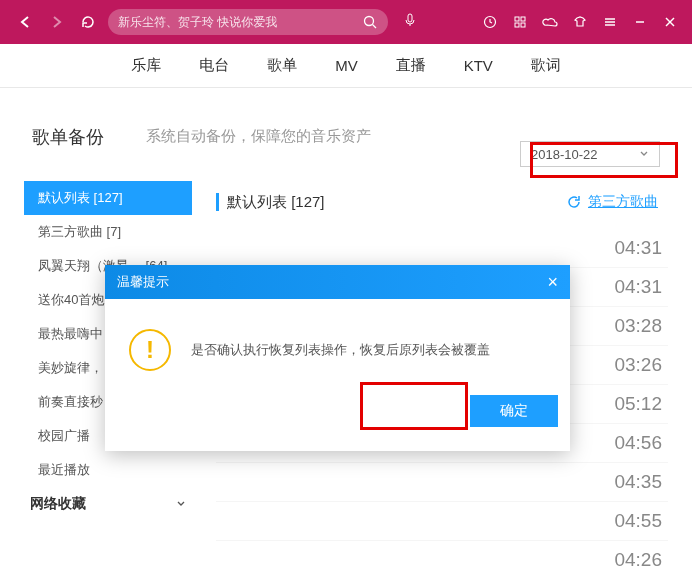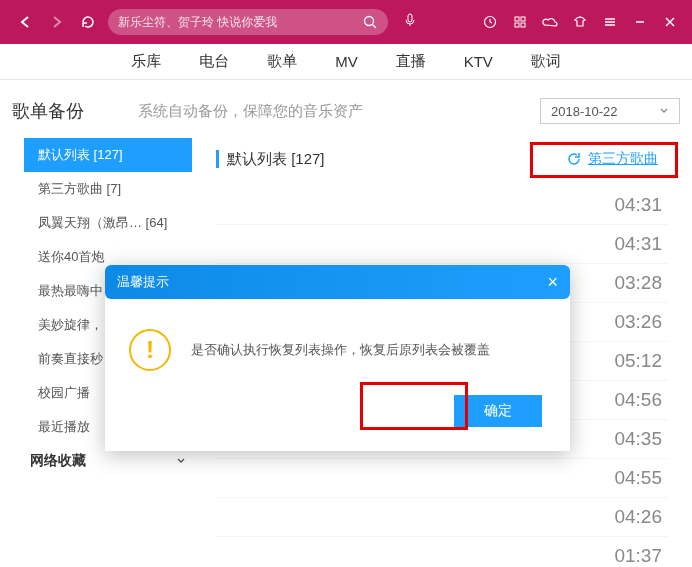--- a/index.html
+++ b/index.html
@@ -12,53 +12,53 @@
     .search-wrap { flex: 0 0 280px; height: 26px; background: rgba(255,255,255,0.25); border-radius: 13px; display: flex; align-items: center; padding: 0 10px; }
     .search-input { flex: 1; background: transparent; border: none; outline: none; color: #fff; font-size: 12px; }
     .search-input::placeholder { color: rgba(255,255,255,0.85); }
     .search-btn { width: 16px; height: 16px; display: flex; align-items: center; justify-content: center; }
     .mic-icon { width: 20px; height: 20px; margin-left: 4px; }
     .spacer { flex: 1; }
     .tb-icons { display: flex; gap: 14px; align-items: center; }
     .tb-icon { width: 16px; height: 16px; display: flex; align-items: center; justify-content: center; cursor: pointer; }
     .tb-icon svg { stroke: #fff; fill: none; }
     
-    .tabs { height: 36px; display: flex; align-items: center; justify-content: center; gap: 38px; border-bottom: 1px solid #e8e8e8; }
+    .tabs { height: 44px; display: flex; align-items: center; justify-content: center; gap: 38px; border-bottom: 1px solid #e8e8e8; }
     .tab { font-size: 15px; color: #333; cursor: pointer; }
     
-    .page-header { display: flex; align-items: center; padding: 18px 12px 14px; gap: 24px; }
+    .page-header { display: flex; align-items: center; padding: 18px 32px 14px; gap: 12px; }
     .page-title { font-size: 18px; color: #333; }
     .page-subtitle { font-size: 15px; color: #999; flex: 1; margin-left: 30px; }
-    .date-select { width: 140px; height: 26px; border: 1px solid #ccc; display: flex; align-items: center; padding: 0 10px; font-size: 13px; color: #555; justify-content: space-between; cursor: pointer; }
+    .date-select { width: 140px; height: 26px; border: 1px solid #ccc; display: flex; align-items: center; padding: 0 10px; font-size: 13px; color: #555; justify-content: space-between; cursor: pointer; margin-top: 35px; }
     
     .content { display: flex; padding: 0 24px; gap: 24px; }
     .sidebar { width: 168px; }
     .sb-group-hdr { display: flex; justify-content: space-between; align-items: center; padding: 8px 6px; font-size: 14px; font-weight: bold; color: #333; cursor: pointer; }
     .sb-item { padding: 8px 14px; font-size: 13px; color: #555; cursor: pointer; }
     .sb-item.active { background: #1e9fff; color: #fff; }
     
     .main { flex: 1; }
     .main-header { display: flex; align-items: center; justify-content: space-between; padding: 6px 0 12px; }
     .main-title-wrap { display: flex; align-items: center; gap: 8px; }
     .main-title-bar { width: 3px; height: 18px; background: #1e9fff; }
     .main-title { font-size: 15px; color: #333; }
     .restore-link { display: flex; align-items: center; gap: 6px; color: #1e9fff; font-size: 14px; cursor: pointer; text-decoration: underline; padding: 6px 10px; }
     .highlight-restore { position: absolute; border: 3px solid #e30000; top: 142px; right: 14px; width: 148px; height: 36px; pointer-events: none; }
     
     .song-list { }
     .song-row { display: flex; justify-content: space-between; padding: 8px 6px; font-size: 19px; color: #555; border-bottom: 1px solid #f5f5f5; }
     .song-time { color: #888; }
     
     .modal-overlay { position: absolute; top: 265px; left: 105px; width: 465px; background: #fff; box-shadow: 0 4px 20px rgba(0,0,0,0.25); z-index: 100; }
-    .modal-titlebar { height: 34px; background: linear-gradient(to right, #0d8ae6, #1e9fff); display: flex; align-items: center; justify-content: space-between; padding: 0 12px; color: #fff; font-size: 13px; border-radius: 6px; }
+    .modal-titlebar { height: 34px; background: linear-gradient(to right, #0d8ae6, #1e9fff); display: flex; align-items: center; justify-content: space-between; padding: 0 12px; color: #fff; font-size: 13px; }
     .modal-close { cursor: pointer; font-size: 18px; }
     .modal-body { padding: 30px 24px 24px; display: flex; align-items: center; gap: 20px; }
     .warn-icon { width: 42px; height: 42px; border: 2px solid #f5b800; border-radius: 50%; display: flex; align-items: center; justify-content: center; color: #f5b800; font-size: 24px; font-weight: bold; flex-shrink: 0; }
     .modal-text { font-size: 13px; color: #555; }
-    .modal-footer { display: flex; justify-content: flex-end; gap: 30px; padding: 0 28px 24px; }
+    .modal-footer { display: flex; justify-content: flex-end; gap: 30px; padding: 0 12px 24px; }
     .btn { width: 88px; height: 32px; display: flex; align-items: center; justify-content: center; font-size: 14px; cursor: pointer; }
     .btn-ok { background: #1e9fff; color: #fff; border: none; }
     .btn-cancel { background: #fff; color: #666; border: 1px solid #ccc; }
     .highlight-ok { position: absolute; border: 3px solid #e30000; top: 382px; left: 360px; width: 108px; height: 48px; pointer-events: none; z-index: 101; }
     
     .chevron { width: 10px; height: 10px; }
   </style>
 </head>
 <body>
 

